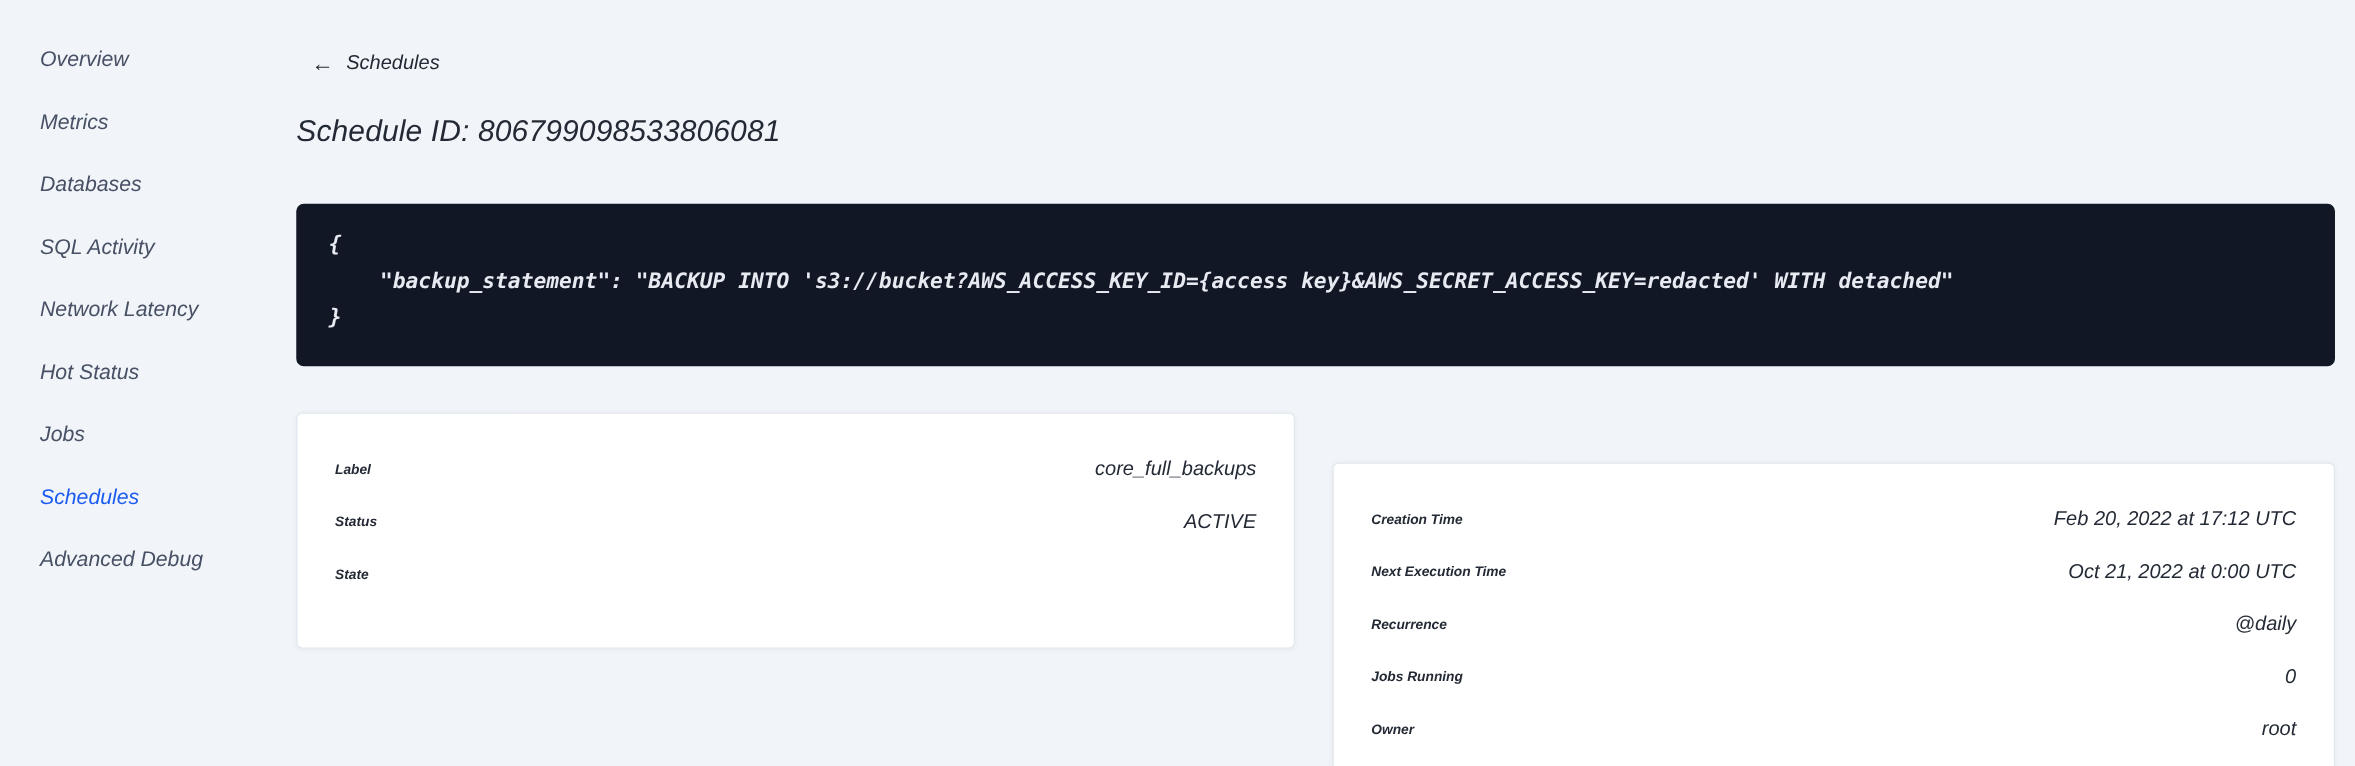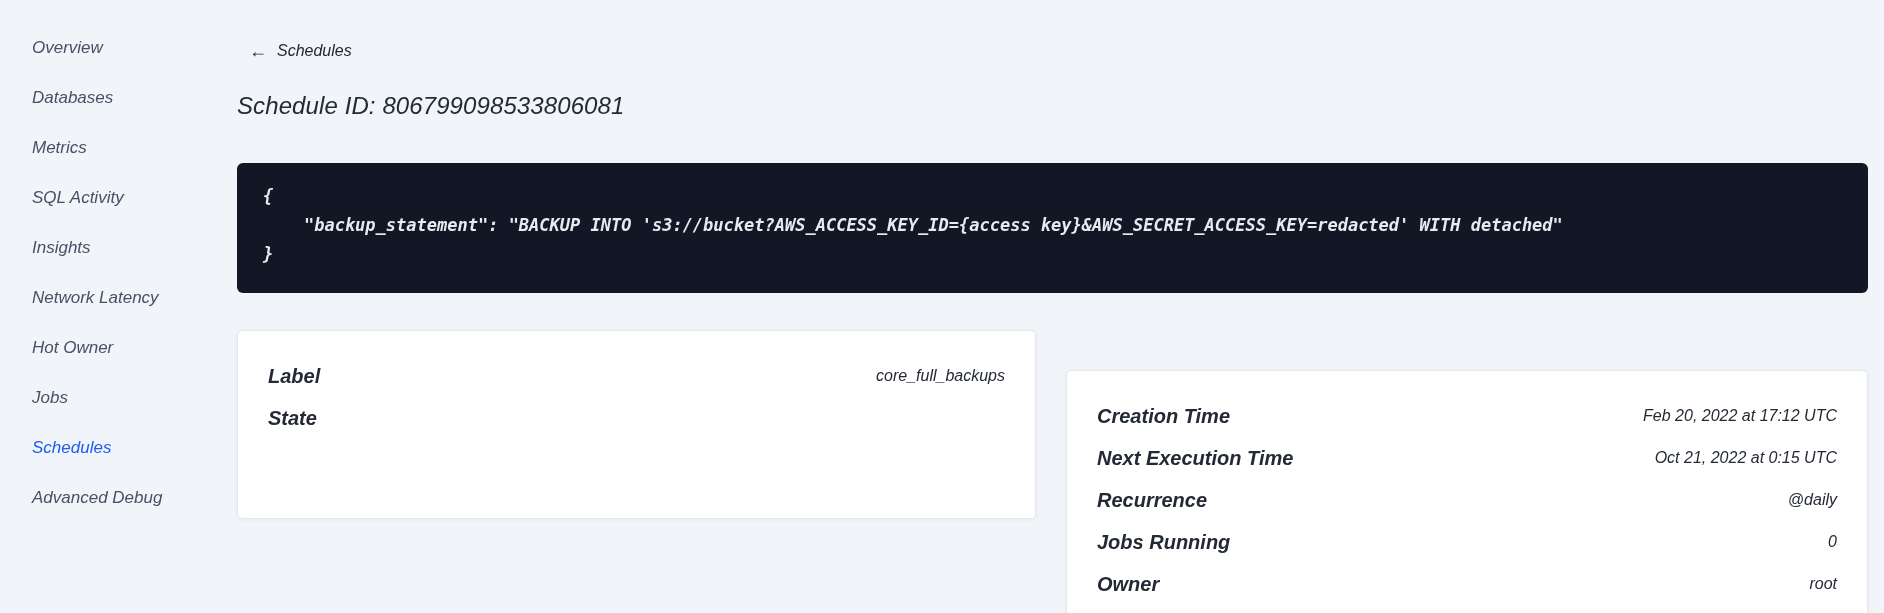--- a/index.html
+++ b/index.html
@@ -71,35 +71,34 @@
     box-shadow:0 1px 4px rgba(36,42,53,0.05);
     padding:24px 30px 0 30px;
   }
   .card-left{left:237px; top:330px; width:799px; height:189px;}
   .card-right{left:1066px; top:330px; width:802px; height:276px;margin-top:40px;}
 
   .kv-row{
     height:42px;
     display:flex; align-items:center; justify-content:space-between;
   }
-  .kv-label{font-size:20px; font-weight:700; color:var(--text-dark);}
+  .kv-label{font-size:11px; font-weight:700; color:var(--text-dark);}
   .kv-value{font-size:16px; font-weight:400; color:var(--text-dark); text-align:left;}
 </style>
 </head>
 <body>
 
 <nav class="sidebar">
   <ul>
     <li>Overview</li>
+    <li>Metrics</li>
     <li>Databases</li>
-    <li>Metrics</li>
     <li>SQL Activity</li>
-    <li>Insights</li>
     <li>Network Latency</li>
-    <li>Hot Owner</li>
+    <li>Hot Status</li>
     <li>Jobs</li>
     <li class="active">Schedules</li>
     <li>Advanced Debug</li>
   </ul>
 </nav>
 
 <a class="back-link">
   <span class="arrow">←</span>
   <span>Schedules</span>
 </a>
@@ -111,33 +110,37 @@
 <span>    "backup_statement": "BACKUP INTO 's3://bucket?AWS_ACCESS_KEY_ID={access key}&amp;AWS_SECRET_ACCESS_KEY=redacted' WITH detached"</span>
 <span>}</span></pre>
 </div>
 
 <section class="card card-left">
   <div class="kv-row">
     <span class="kv-label">Label</span>
     <span class="kv-value">core_full_backups</span>
   </div>
   <div class="kv-row">
+    <span class="kv-label">Status</span>
+    <span class="kv-value">ACTIVE</span>
+  </div>
+  <div class="kv-row">
     <span class="kv-label">State</span>
     <span class="kv-value"></span>
   </div>
 </section>
 
 <section class="card card-right">
   <div class="kv-row">
     <span class="kv-label">Creation Time</span>
     <span class="kv-value">Feb 20, 2022 at 17:12 UTC</span>
   </div>
   <div class="kv-row">
     <span class="kv-label">Next Execution Time</span>
-    <span class="kv-value">Oct 21, 2022 at 0:15 UTC</span>
+    <span class="kv-value">Oct 21, 2022 at 0:00 UTC</span>
   </div>
   <div class="kv-row">
     <span class="kv-label">Recurrence</span>
     <span class="kv-value">@daily</span>
   </div>
   <div class="kv-row">
     <span class="kv-label">Jobs Running</span>
     <span class="kv-value">0</span>
   </div>
   <div class="kv-row">

